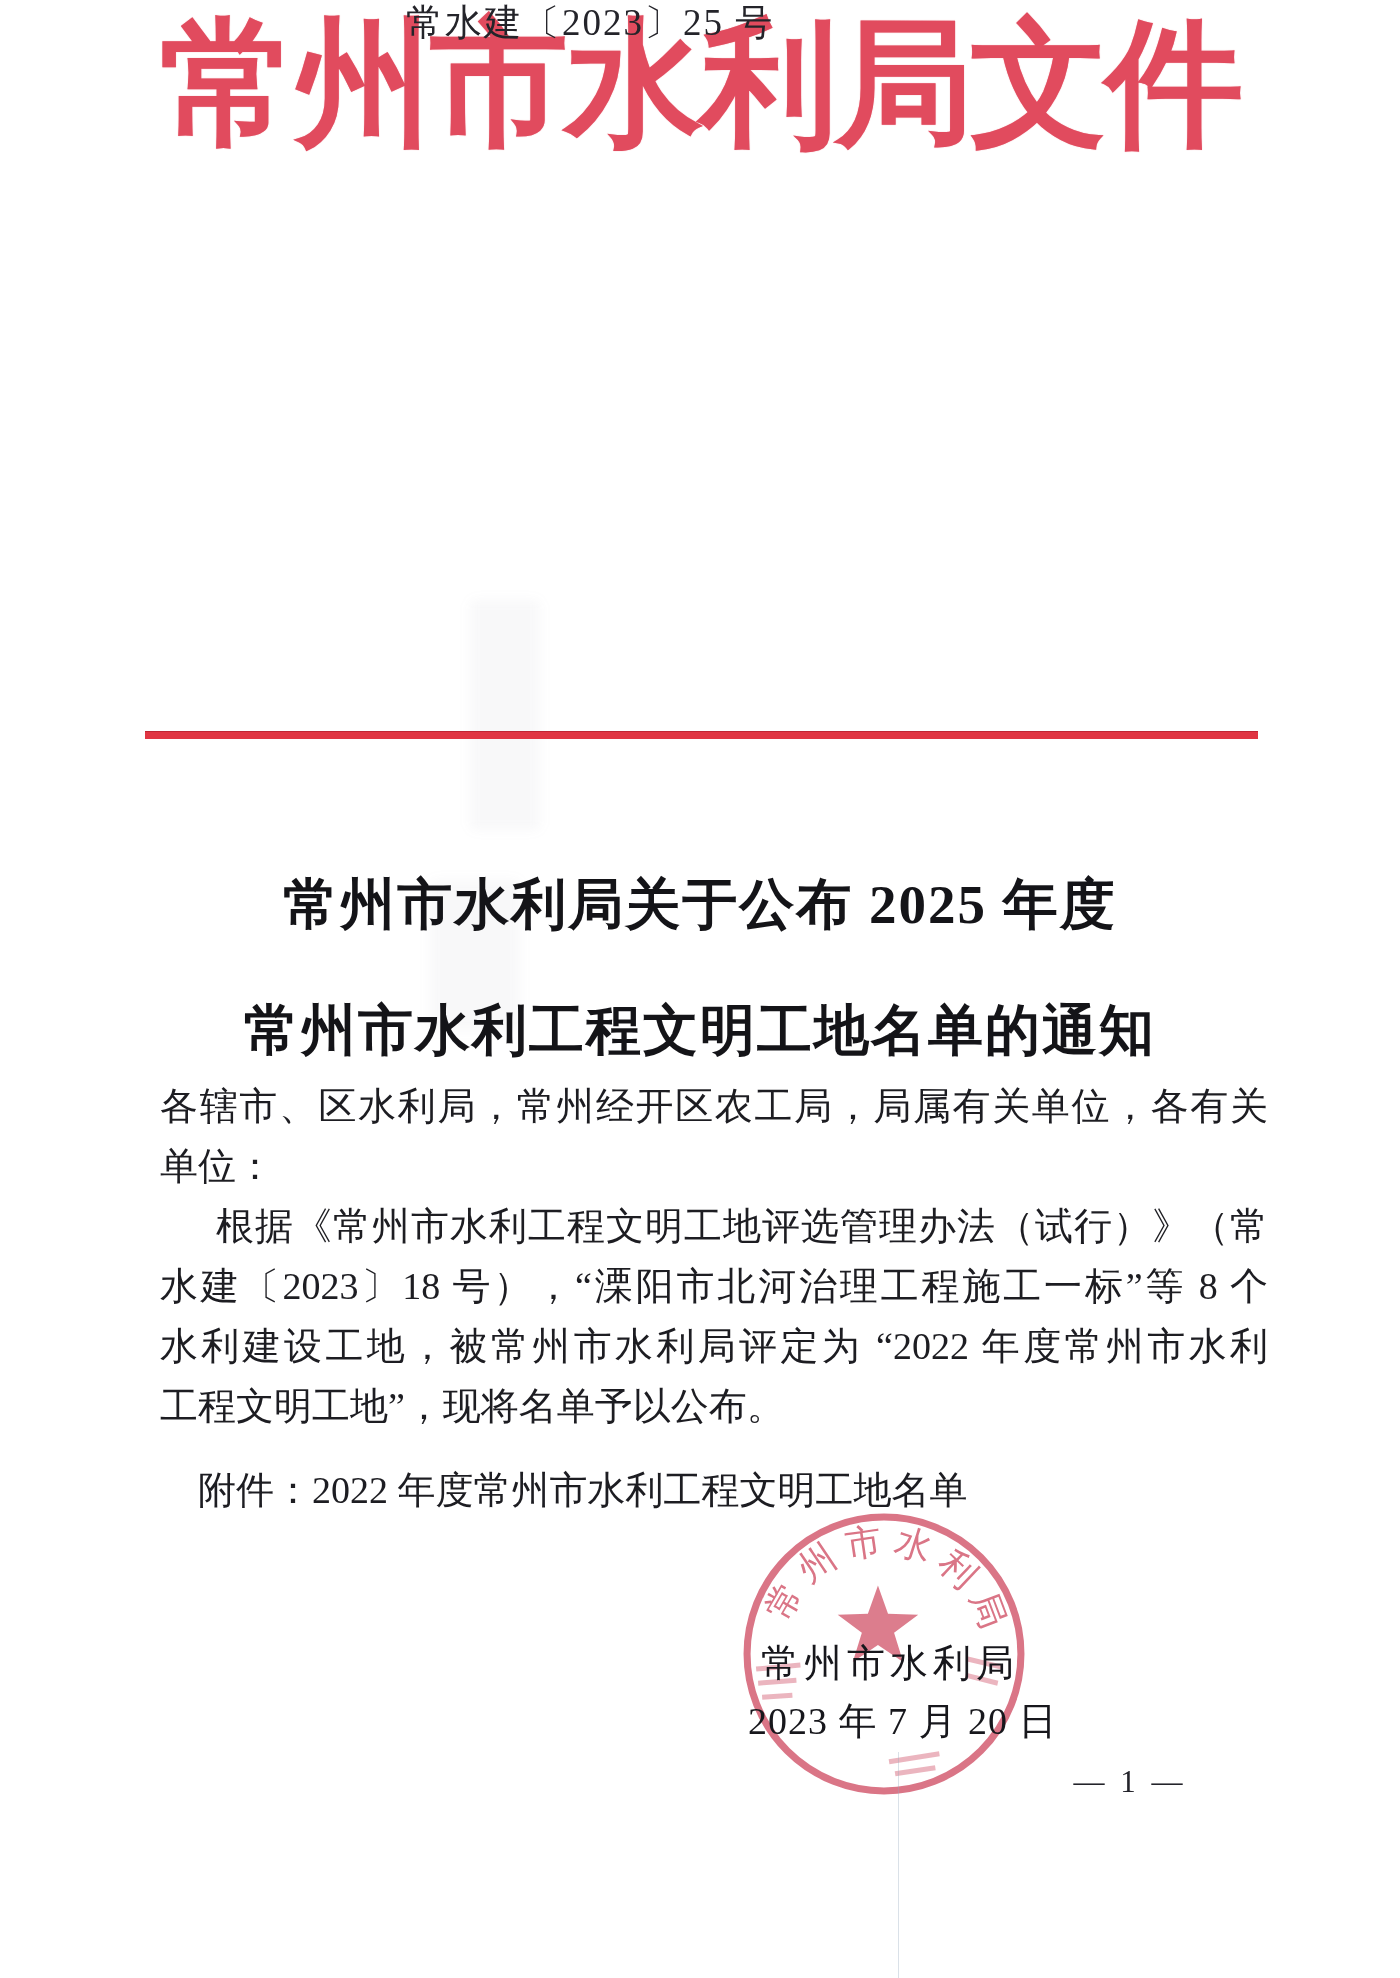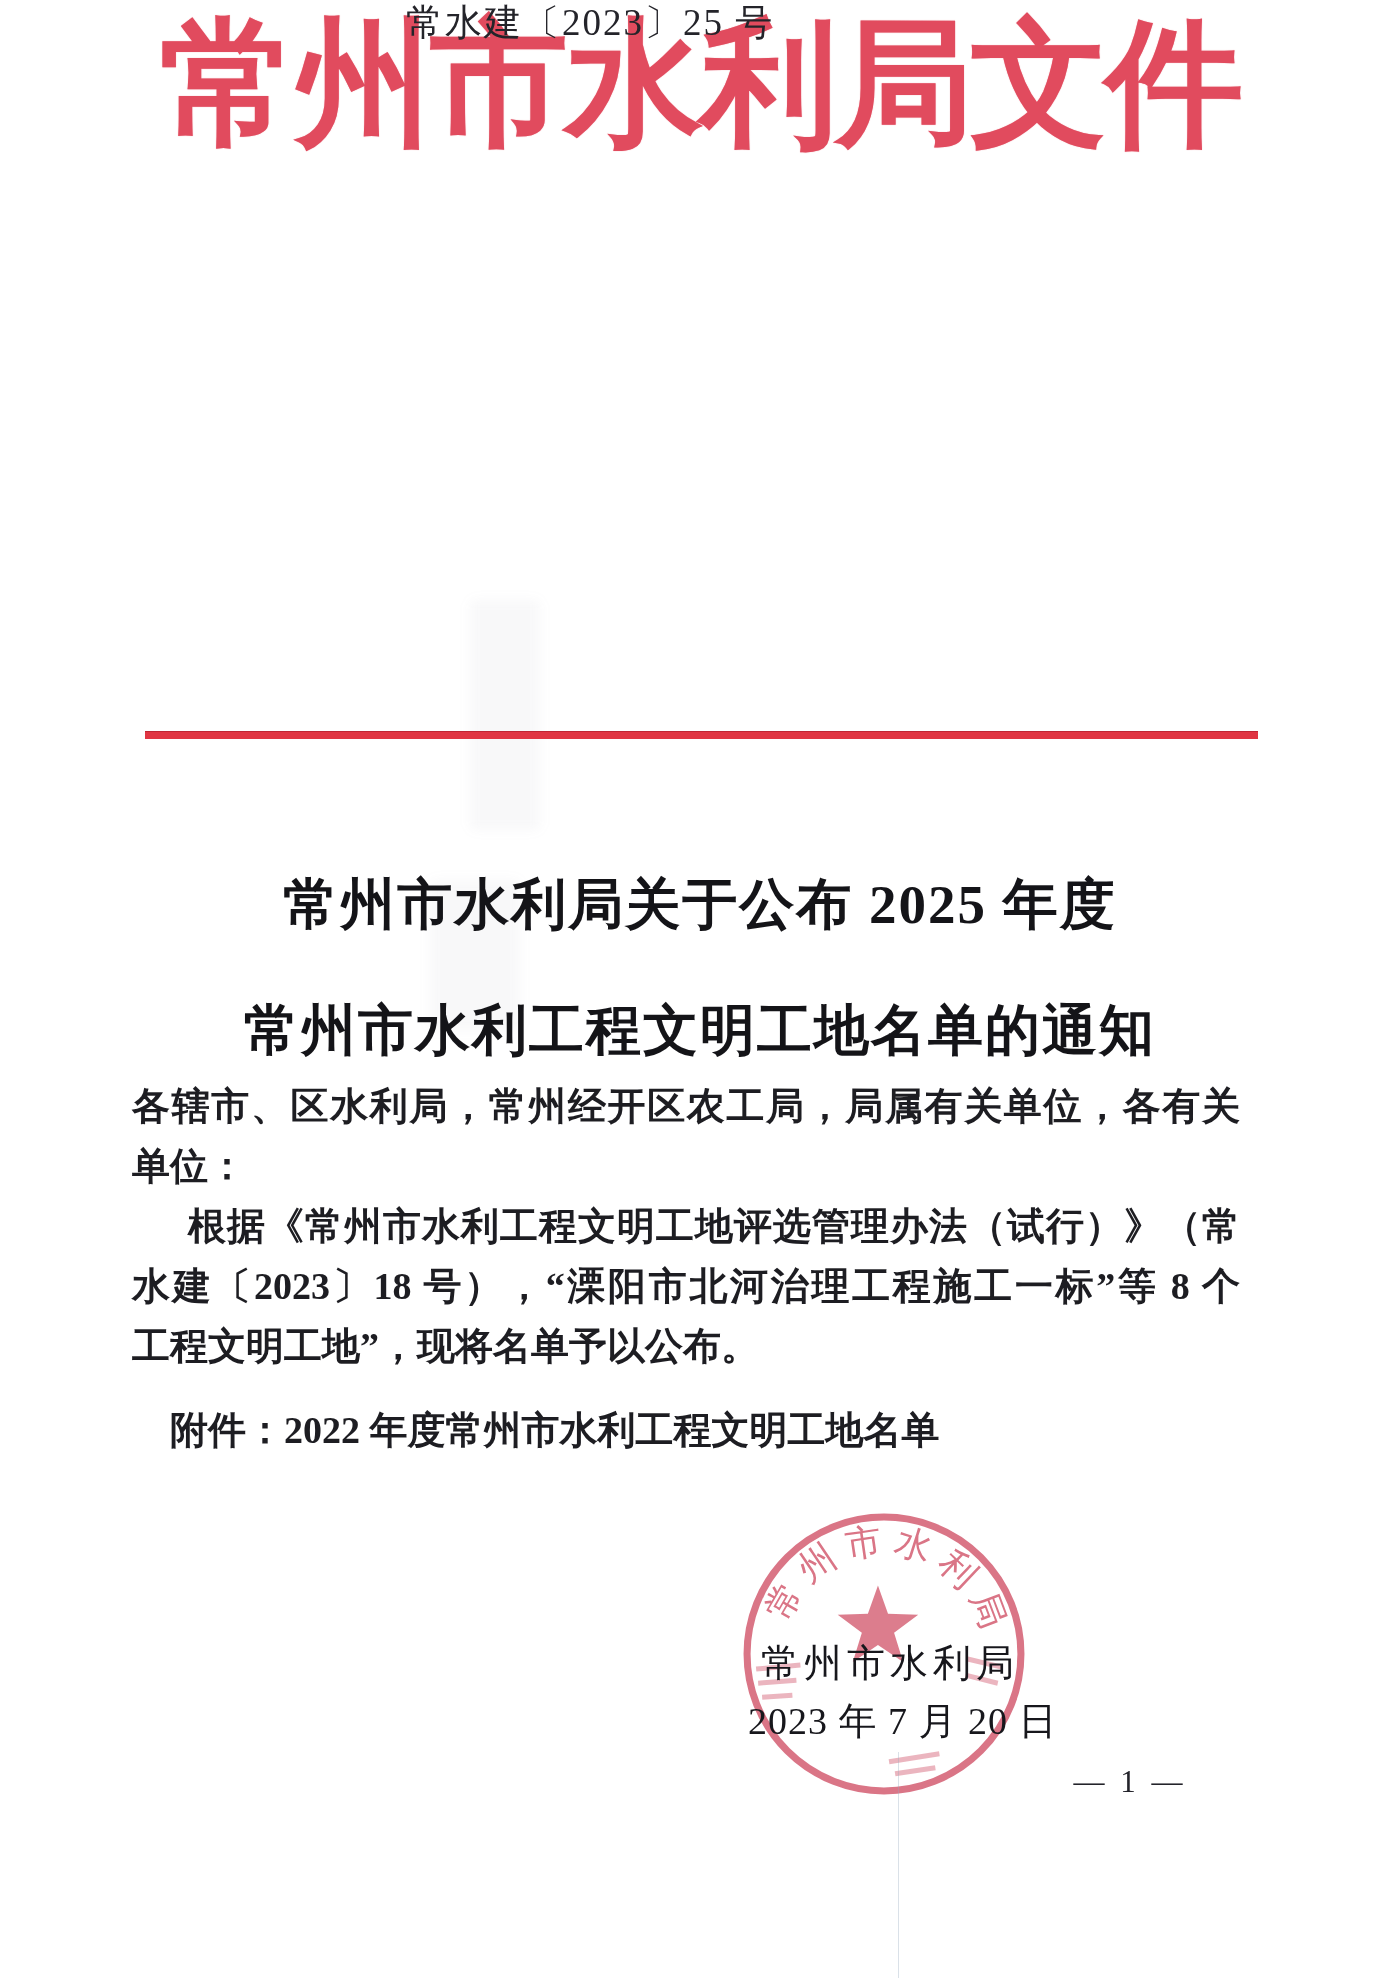--- a/index.html
+++ b/index.html
@@ -52,25 +52,24 @@
     font-weight:700;
     letter-spacing:2px;
     color:#141418;
     white-space:nowrap;
   }
   .notice-title.l1{ top:868px; }
   .notice-title.l2{ top:994px; }
 
   .body-text{
     position:absolute;
-    left:132px; top:1076px;
+    left:160px; top:1076px;
     width:1108px;
     font-size:38px;
     color:#1d1d22;
-    font-weight:bold;
   }
   .bline{
     height:60px;
     line-height:60px;
     white-space:nowrap;
   }
   .bline.full{
     white-space:normal;
     text-align:justify;
     text-align-last:justify;
@@ -140,20 +139,21 @@
   <div class="red-rule"></div>
 
   <div class="notice-title l1">常州市水利局关于公布 2025 年度</div>
   <div class="notice-title l2">常州市水利工程文明工地名单的通知</div>
 
   <div class="body-text">
     <div class="bline full">各辖市、区水利局，常州经开区农工局，局属有关单位，各有关</div>
     <div class="bline">单位：</div>
     <div class="bline full indent2">根据《常州市水利工程文明工地评选管理办法（试行）》（常</div>
     <div class="bline full">水建〔2023〕18 号），“溧阳市北河治理工程施工一标”等 8 个</div>
+    <div class="bline full">水利建设工地，被常州市水利局评定为 “2022 年度常州市水利</div>
     <div class="bline">工程文明工地”，现将名单予以公布。</div>
     <div class="bline indent1 attachment">附件：2022 年度常州市水利工程文明工地名单</div>
   </div>
 
   <svg class="seal-svg" viewBox="0 0 290 290">
     <g stroke="#c8344e" fill="#c8344e" opacity="0.8">
 
       <circle cx="145" cy="145" r="136" fill="none" stroke-width="7" opacity="0.85"></circle>
 
       <polygon stroke="none" opacity="0.8" points="139,77 149,105 179,106 155,124 164,153 139,136 114,153 123,124 99,106 129,105"></polygon>

